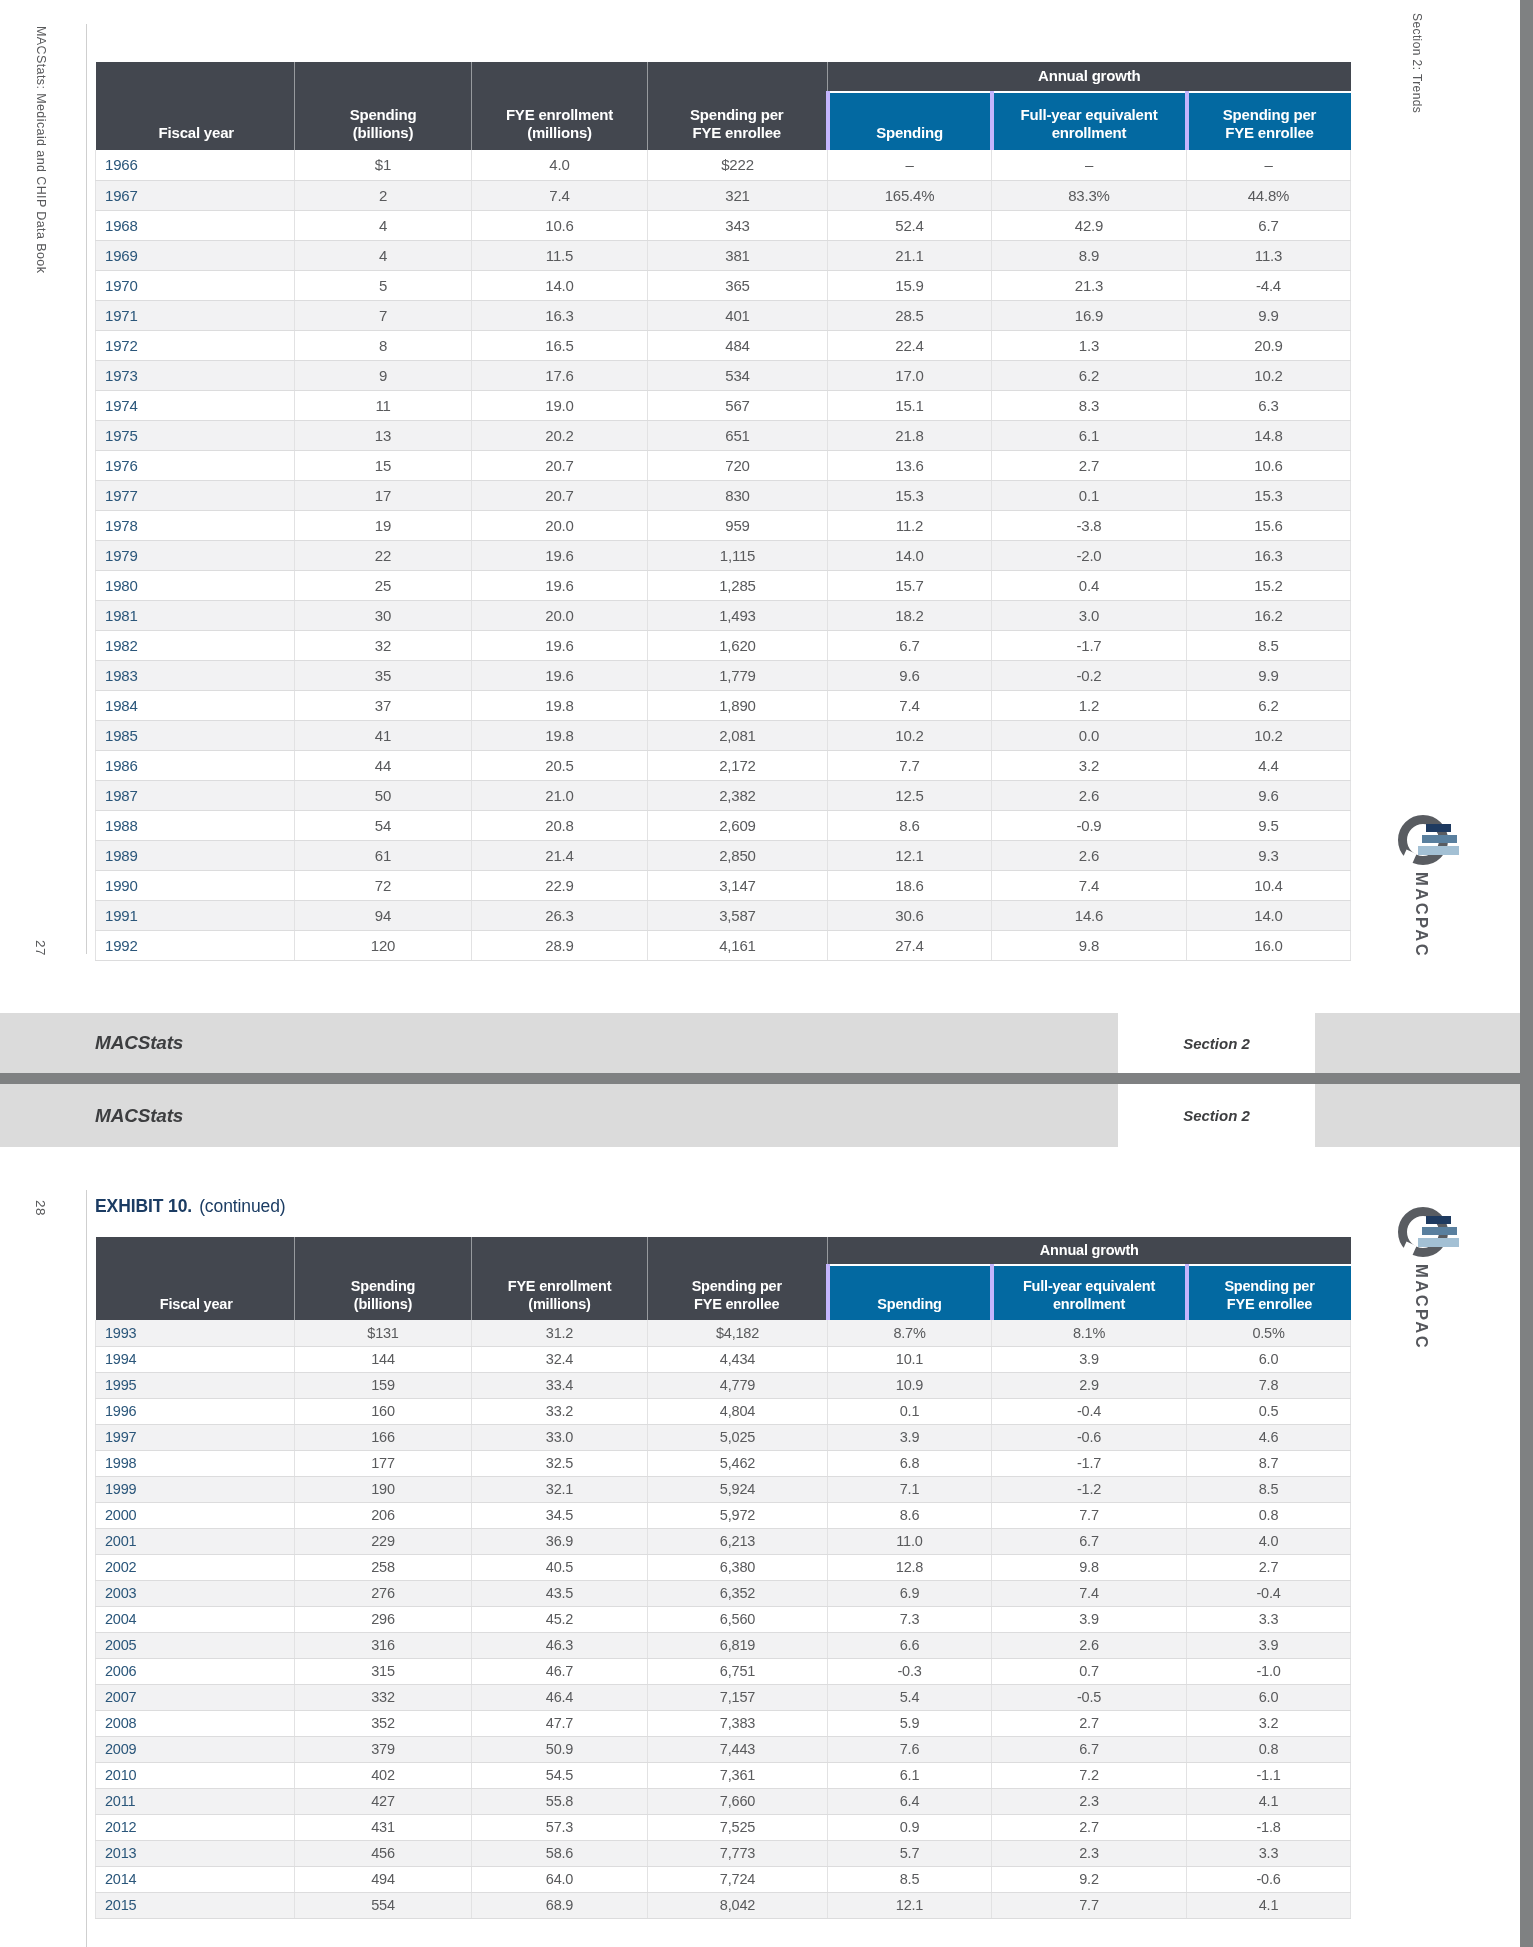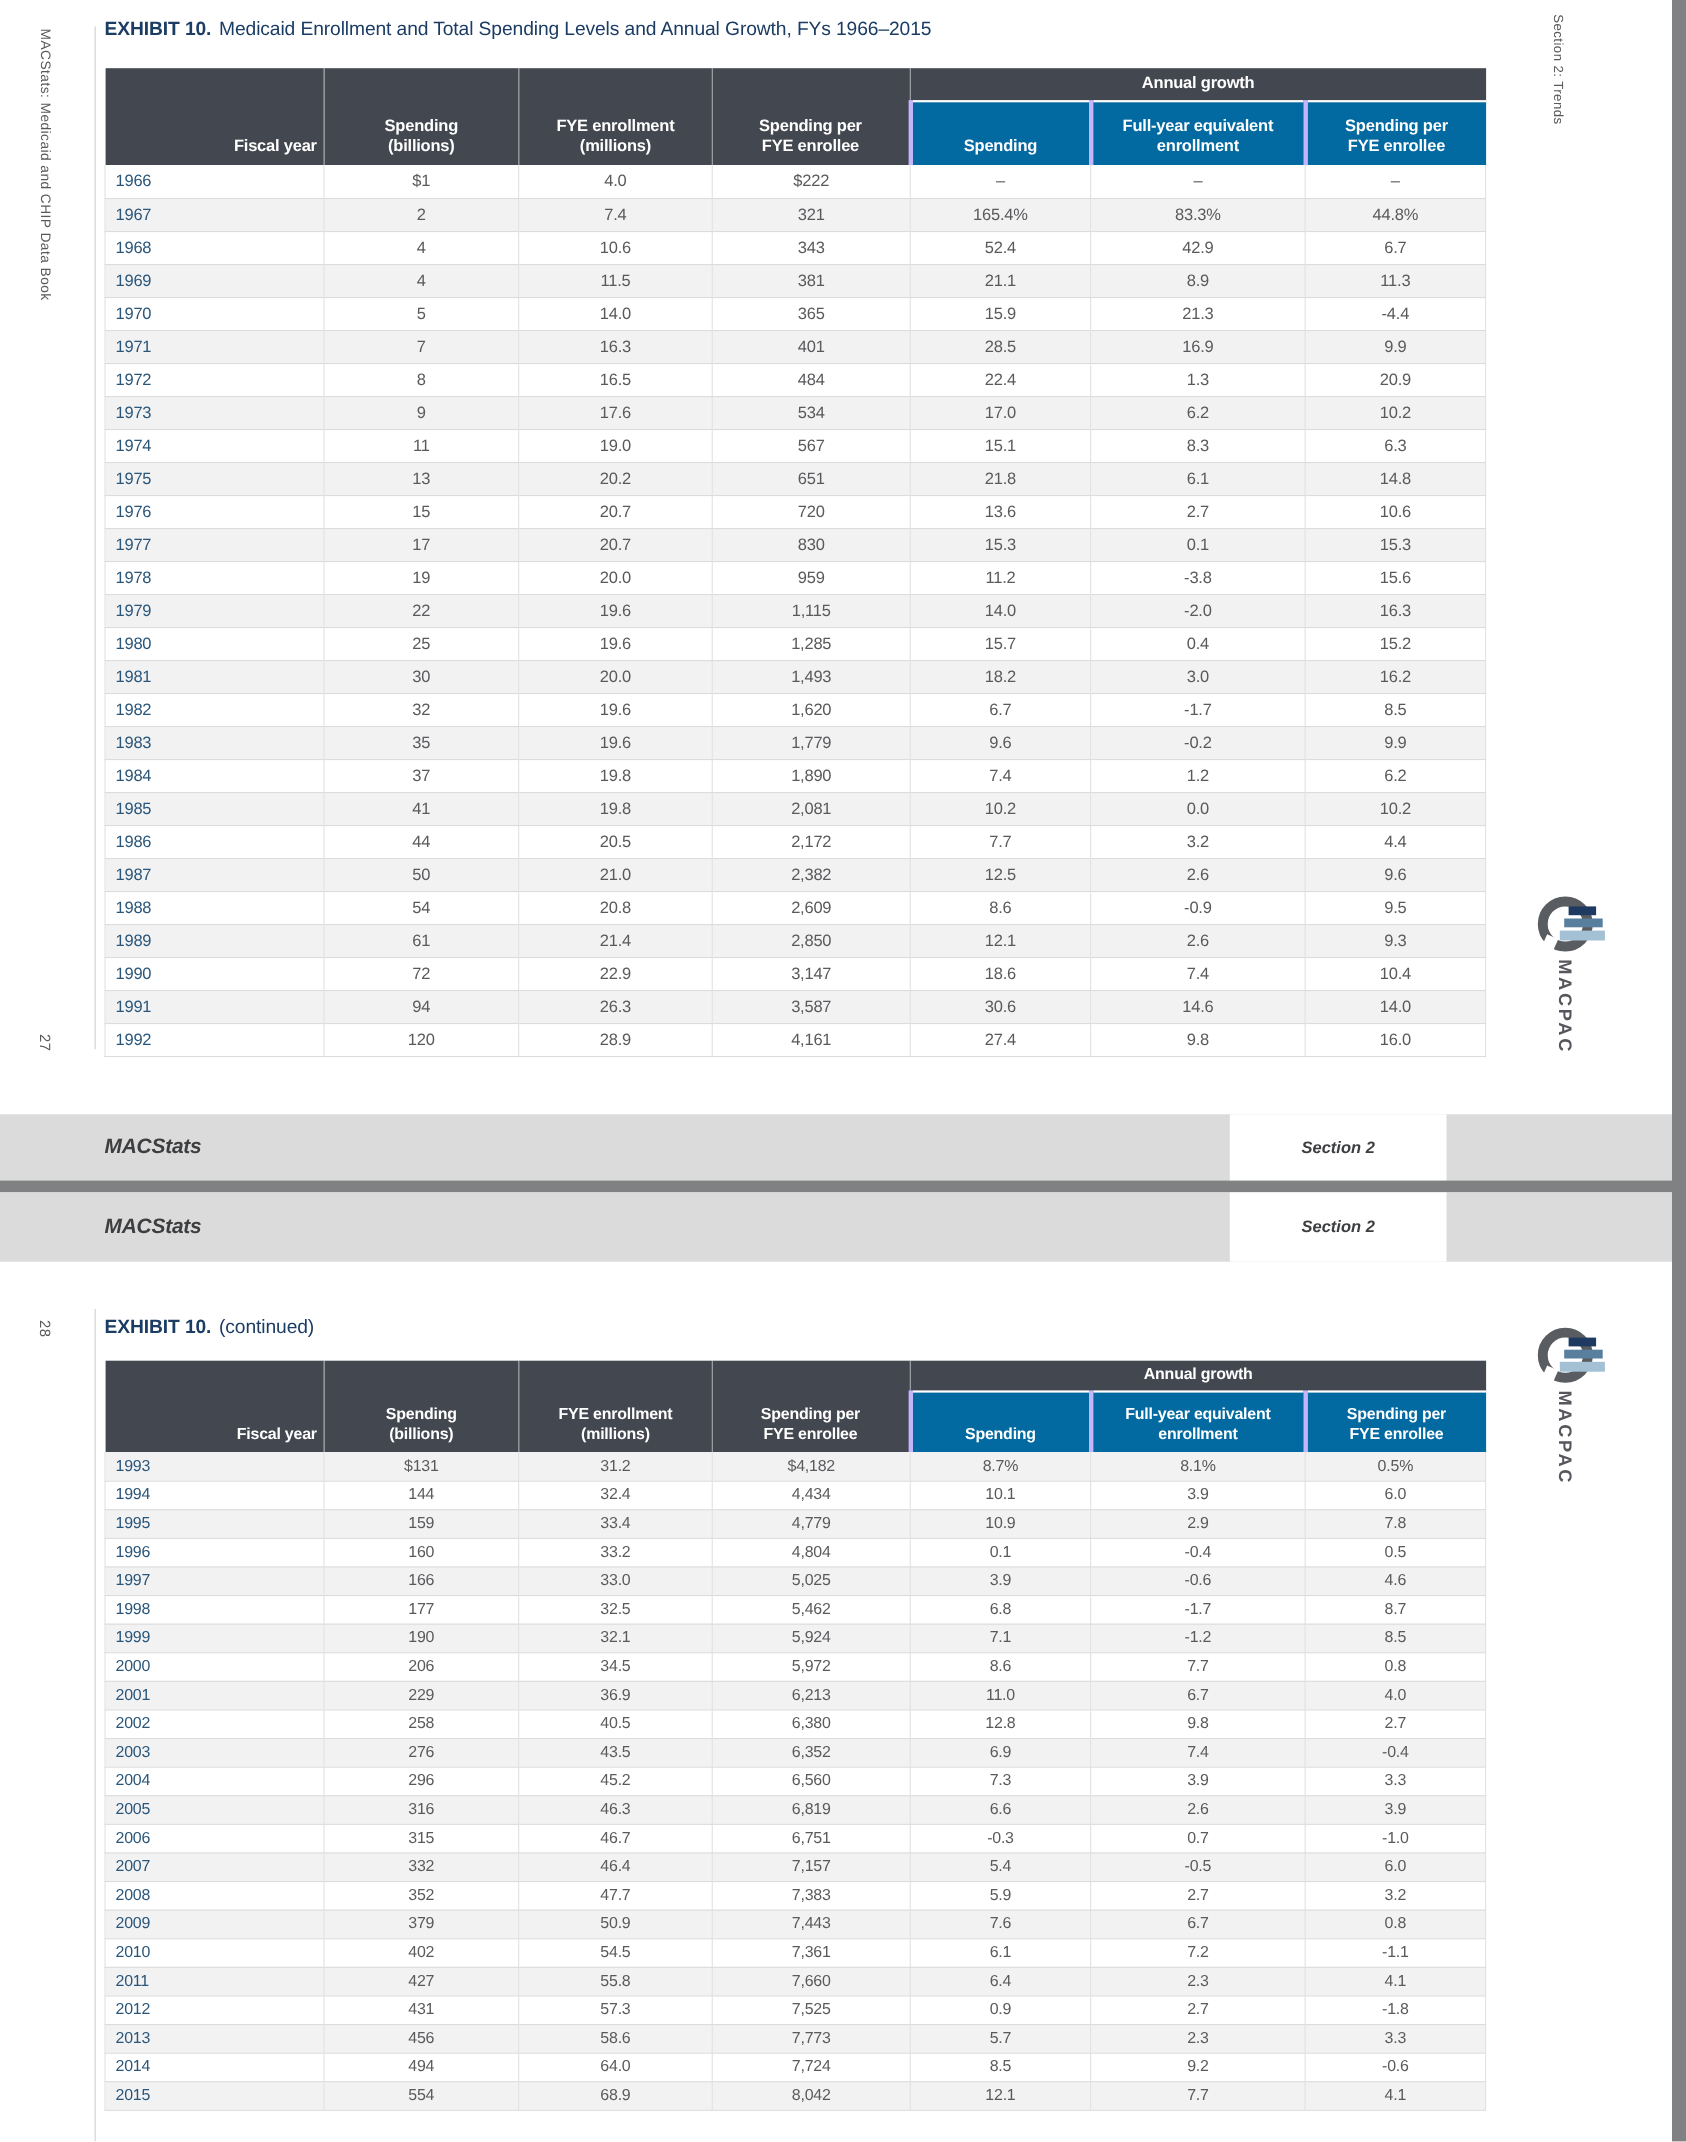--- a/index.html
+++ b/index.html
@@ -30,21 +30,21 @@
     letter-spacing:-0.2px;
   }
   #table1{top:62px;}
   #table2{top:1237px;}
   th{
     background:#43474f;color:#fff;font-weight:bold;vertical-align:bottom;
     padding:4px 6px 7px 6px;white-space:pre-line;line-height:1.25;
     border-right:1px solid rgba(255,255,255,.45);text-align:center;
   }
   th:last-child{border-right:none;}
-  th.th-fy{text-align:right;padding-left:9px;}
+  th.th-fy{text-align:center;padding-left:9px;}
   th.th-ag{border-bottom:2px solid #fff;vertical-align:middle;padding:4px 6px;}
   th.th-teal{background:#0369a1;border-left:4px solid #c4b5fd;}
   #table1 th{font-size:15px;}
   #table2 th{font-size:14.5px;}
   #table1 thead tr:nth-child(1){height:30px;}
   #table1 thead tr:nth-child(2){height:58px;}
   #table2 thead tr:nth-child(1){height:28px;}
   #table2 thead tr:nth-child(2){height:55px;}
 
   td{
@@ -98,23 +98,20 @@
 
   <div class="right-gutter"></div>
   <div class="page-divider"></div>
   <div class="side-rule rule1"></div>
   <div class="side-rule rule2"></div>
 
   <div class="vtext" style="left:34px;top:26px;">MACStats: Medicaid and CHIP Data Book</div>
   <div class="vtext pagenum" style="left:33px;top:940px;">27</div>
   <div class="vtext" style="left:1410px;top:13px;font-size:12px;">Section 2: Trends</div>
 
-  <div class="exhibit-title" style="top:16px;">
-    <b>EXHIBIT 10.</b><span>Medicaid Enrollment and Total Spending Levels and Annual Growth, FYs 1966–2015</span>
-  </div>
 
   <table class="exhibit" id="table1">
     <colgroup>
       <col style="width:199px">
         <col style="width:177px">
         <col style="width:176px">
       <col style="width:180px">
         <col style="width:164px">
         <col style="width:195px">
         <col style="width:164px">

